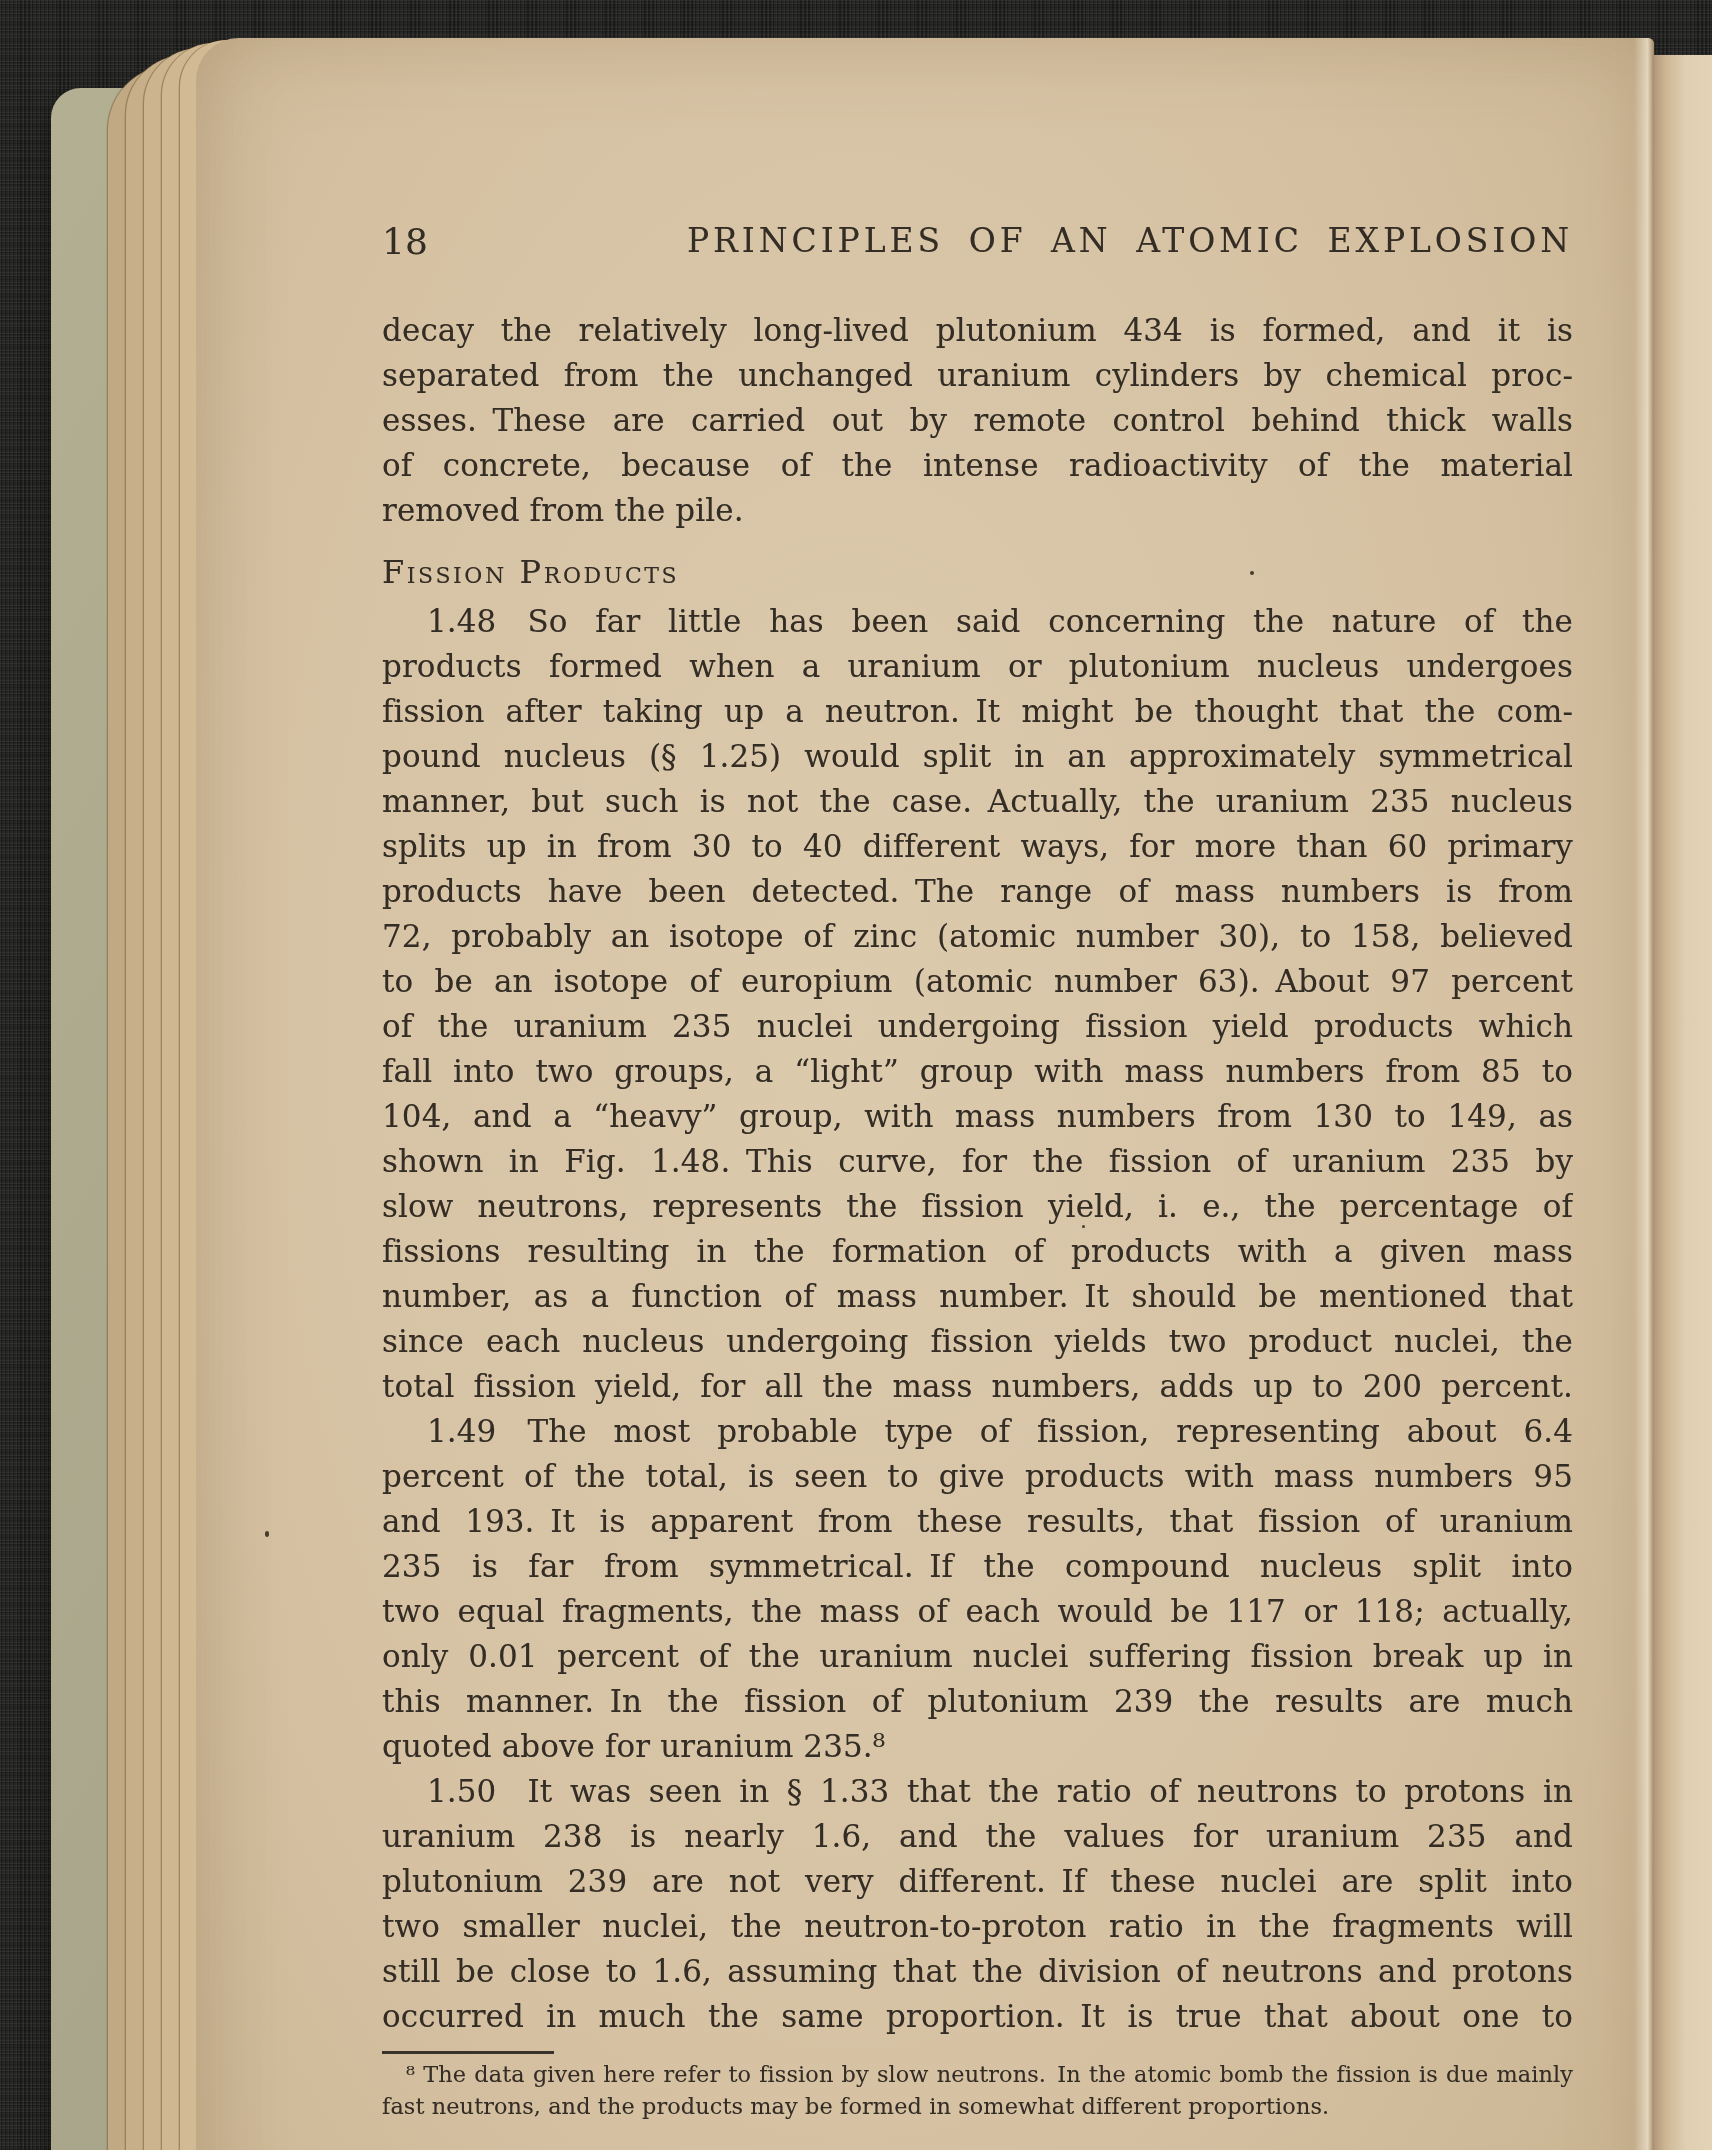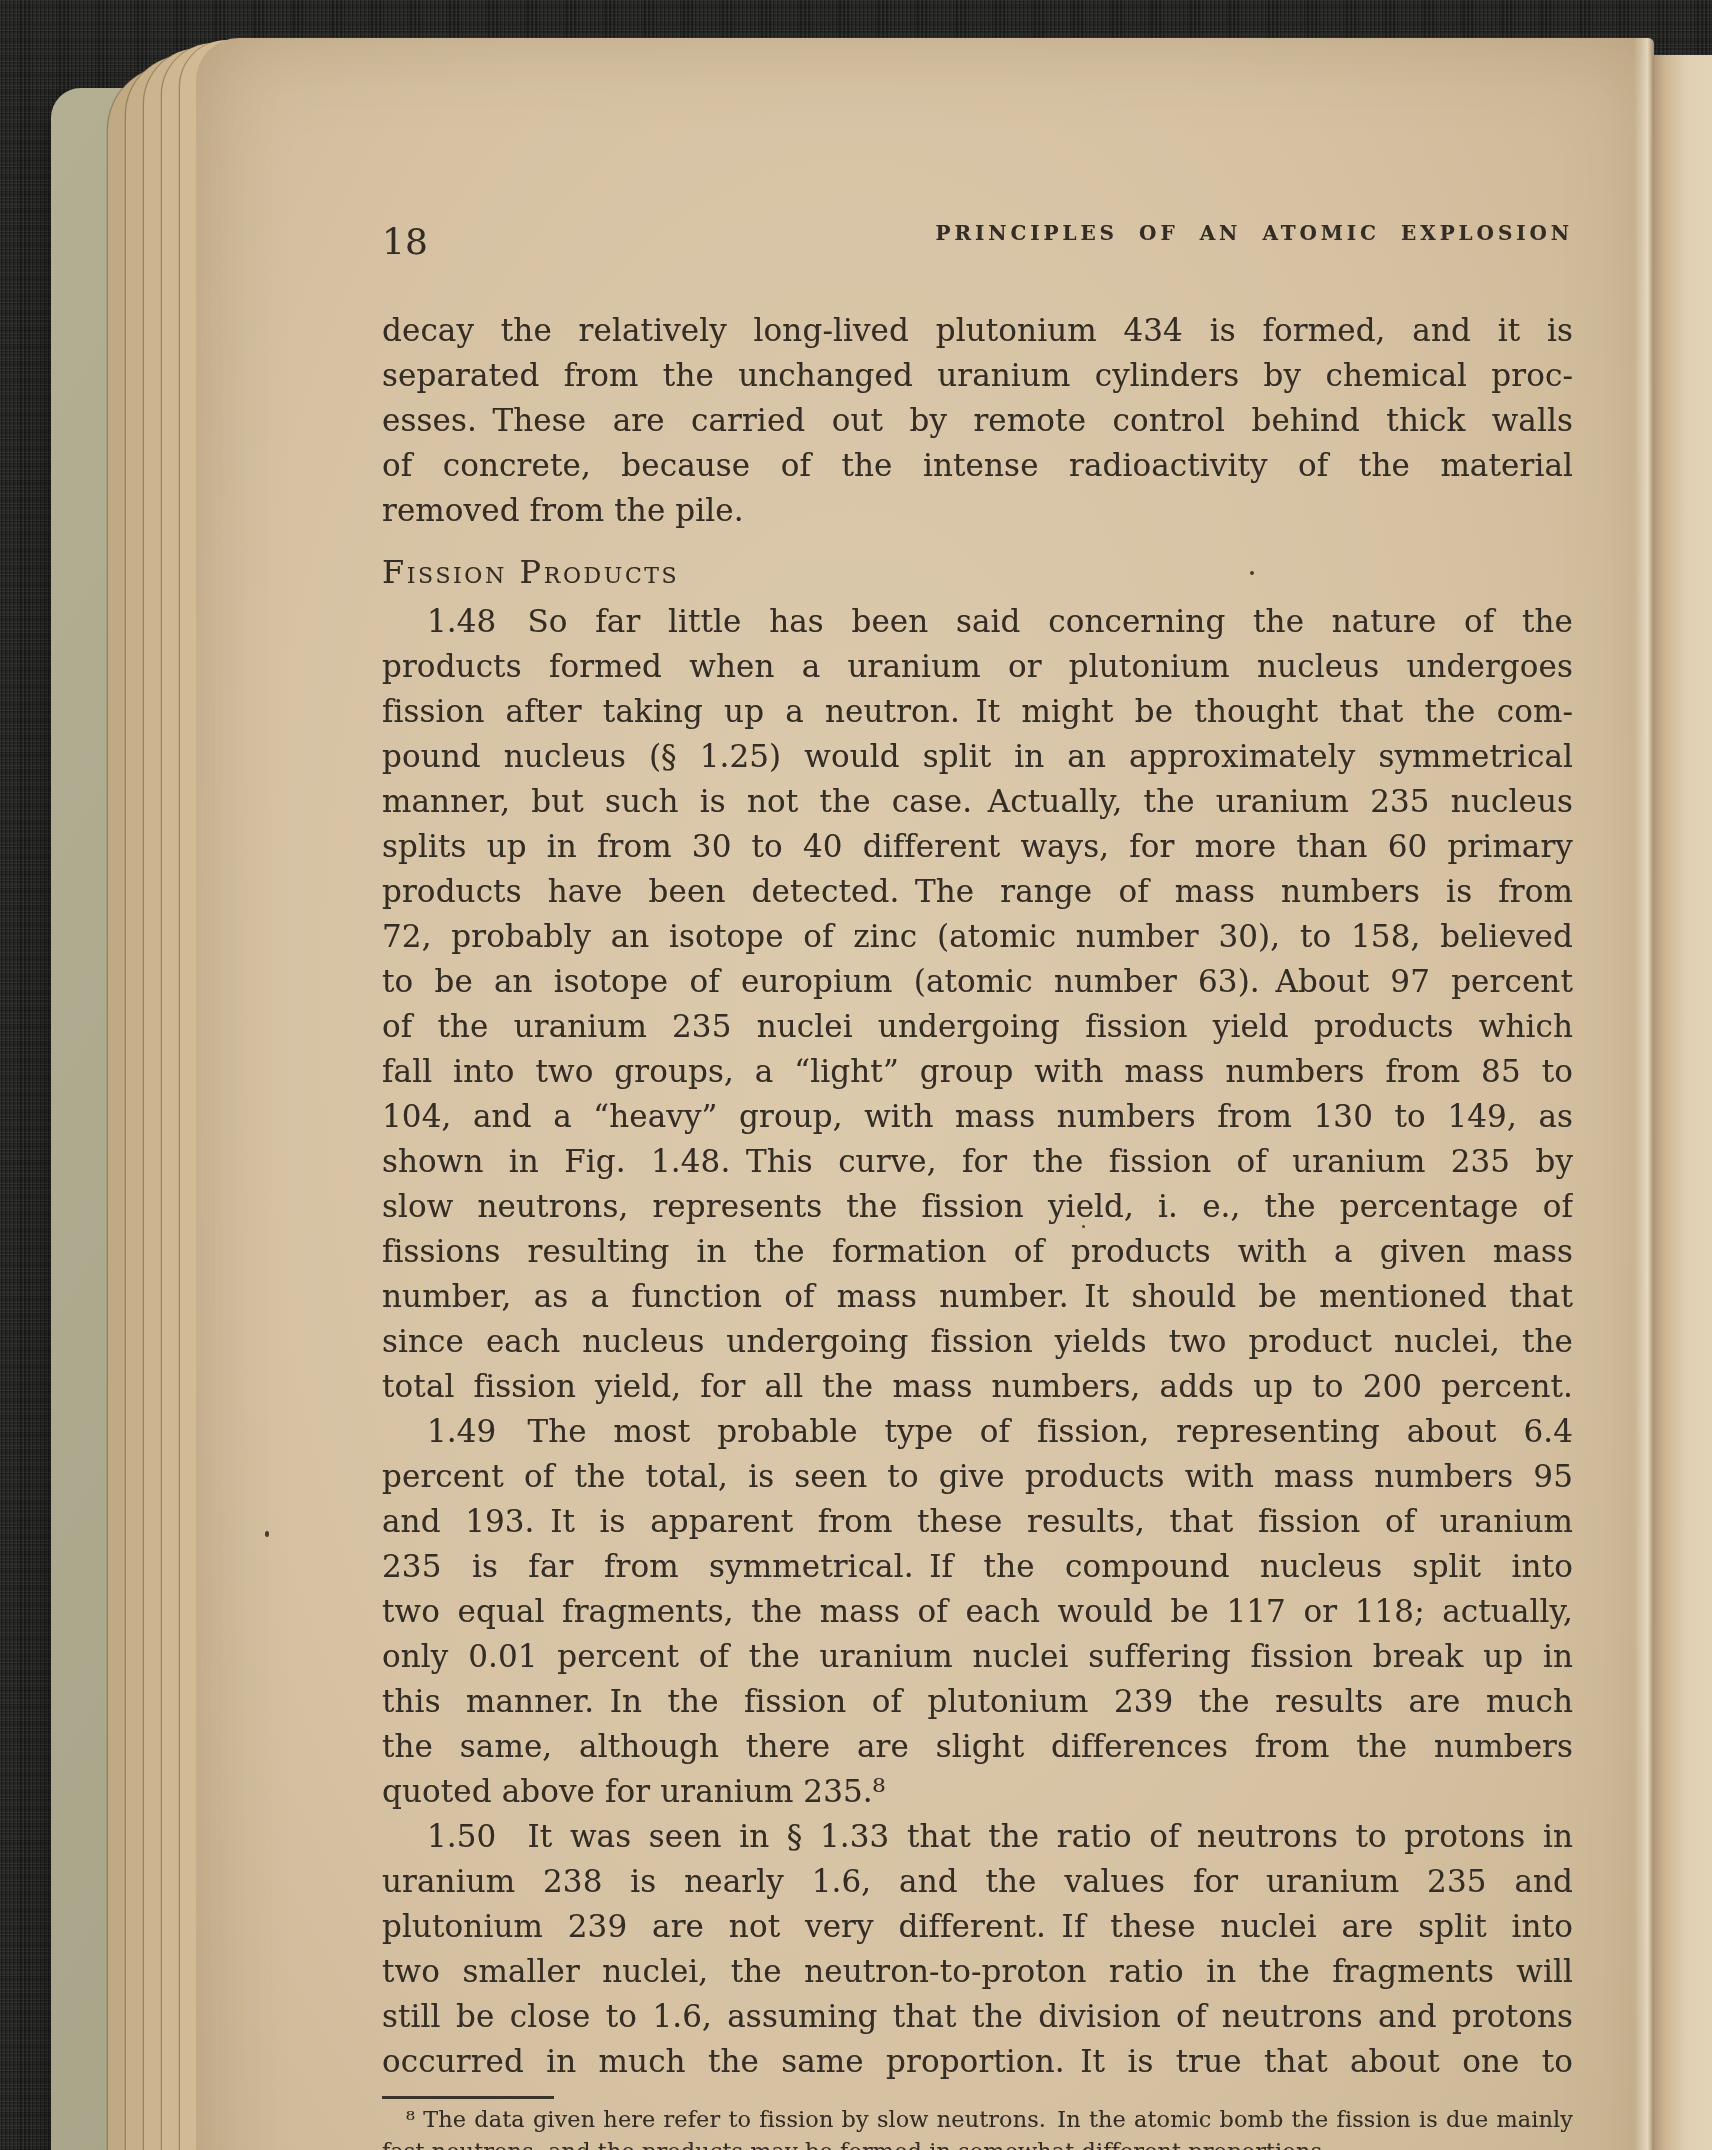--- a/index.html
+++ b/index.html
@@ -36,21 +36,21 @@
     background:linear-gradient(90deg, rgba(255,248,230,0) 0%, rgba(255,250,235,0.55) 68%, rgba(135,105,70,0.5) 100%);
     border-radius:0 6px 7.7px 0;
   }
   .right-strip {
     position:absolute; left:1654px; top:55px; width:58px; height:2309px;
     background:linear-gradient(90deg,#b2977a 0%,#cdb694 20%,#e0cfb2 55%,#e3d3b7 100%);
   }
   .text-area { position:absolute; left:186px; top:183px; width:1191px; color:#342d25; text-shadow:0 0.4px 0.4px rgba(52,45,37,0.28); }
   .header-row { display:flex; justify-content:space-between; align-items:flex-start; height:43px; }
   .page-num { font-size:36px; }
-  .running-head { font-size:20px; letter-spacing:3.9px; word-spacing:10.3px;font-weight:bold; }
+  .running-head { font-size:33px; letter-spacing:3.9px; word-spacing:10.3px; }
   .line { font-size:31px; line-height:45px; height:45px; text-align:justify; text-align-last:justify; letter-spacing:0.1px; overflow:hidden; }
   .line.last { text-align-last:left; }
   .line.indent { padding-left:45px; }
   .para-continuation { margin-top:44px; }
   .section-heading { margin-top:17px; height:45px; line-height:45px; text-align:left; font-variant:small-caps; font-size:32px; letter-spacing:2.6px; }
   .para-148 { margin-top:4px; }
   .footnote-rule { margin-top:12px; width:172px; height:2.6px; background:#3a332b; }
   .footnote { margin-top:4.3px; }
   .footnote .line { font-size:22.4px; line-height:32px; height:32px; }
   .footnote .line.indent { padding-left:24px; }
@@ -107,21 +107,20 @@
     </div>
 
     <div class="para-149">
       <div class="line indent">1.49 The most probable type of fission, representing about 6.4</div>
       <div class="line">percent of the total, is seen to give products with mass numbers 95</div>
       <div class="line">and 193. It is apparent from these results, that fission of uranium</div>
       <div class="line">235 is far from symmetrical. If the compound nucleus split into</div>
       <div class="line">two equal fragments, the mass of each would be 117 or 118; actually,</div>
       <div class="line">only 0.01 percent of the uranium nuclei suffering fission break up in</div>
       <div class="line">this manner. In the fission of plutonium 239 the results are much</div>
-      <div class="line">the same, although there are slight differences from the numbers</div>
       <div class="line last">quoted above for uranium 235.⁸</div>
     </div>
 
     <div class="para-150">
       <div class="line indent">1.50 It was seen in § 1.33 that the ratio of neutrons to protons in</div>
       <div class="line">uranium 238 is nearly 1.6, and the values for uranium 235 and</div>
       <div class="line">plutonium 239 are not very different. If these nuclei are split into</div>
       <div class="line">two smaller nuclei, the neutron-to-proton ratio in the fragments will</div>
       <div class="line">still be close to 1.6, assuming that the division of neutrons and protons</div>
       <div class="line">occurred in much the same proportion. It is true that about one to</div>

